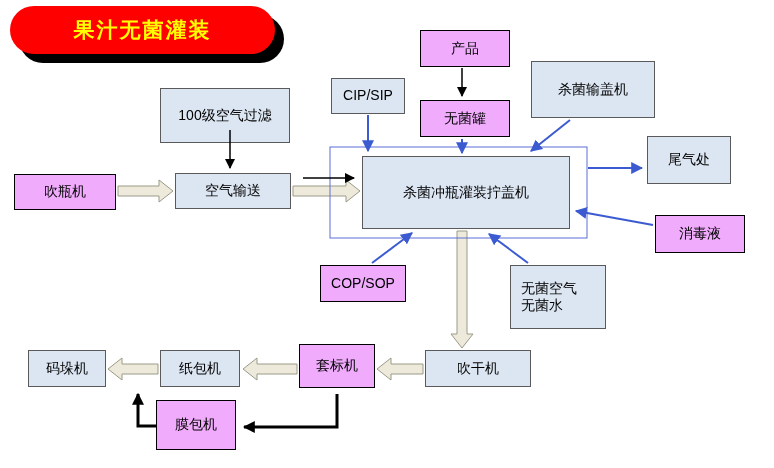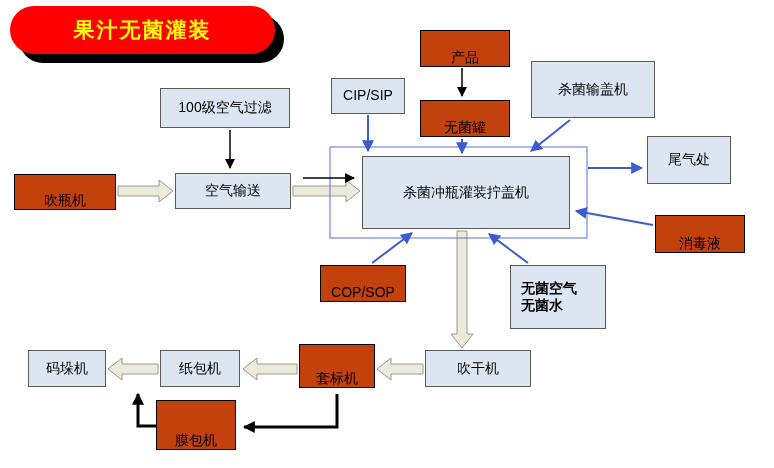--- a/index.html
+++ b/index.html
@@ -13,21 +13,21 @@
   .node{
     position:absolute;
     display:flex;align-items:center;justify-content:center;
     font-size:14px;color:#000;
     box-sizing:border-box;
     text-align:center;
     line-height:1.25;
     z-index:2;
   }
   .node.light{background:#dce6f2;border:1px solid #5a5a5a;}
-  .node.yellow{background:#c2410c;border:1px solid #000;align-items:flex-end;}
+  .node.yellow{background:#f0abfc;border:1px solid #000;}
   .node.multiline{flex-direction:column;align-items:flex-start;justify-content:center;padding-left:10px;text-align:left;}
   .title-banner{
     position:absolute;left:10px;top:6px;width:265px;height:48px;
     background:#ff0000;
     box-shadow:9px 9px 0 #000000;
     display:flex;align-items:center;justify-content:center;
     z-index:3;
     border-radius:24px;
   }
   .title-banner span{
@@ -61,21 +61,21 @@
     <polygon points="457,231 457,334 451,334 462,348 473,334 467,334 467,231" fill="#eeeadb" stroke="#9a9a88" stroke-width="1"></polygon>
     <polygon points="423,364 391,364 391,358 377,369 391,380 391,374 423,374" fill="#eeeadb" stroke="#9a9a88" stroke-width="1"></polygon>
     <polygon points="297,364 257,364 257,358 243,369 257,380 257,374 297,374" fill="#eeeadb" stroke="#9a9a88" stroke-width="1"></polygon>
     <polygon points="158,364 122,364 122,358 108,369 122,380 122,374 158,374" fill="#eeeadb" stroke="#9a9a88" stroke-width="1"></polygon>
   </svg>
 
   <div class="title-banner">
     <span>果汁无菌灌装</span>
   </div>
 
-  <div class="node light" style="left:160px;top:88px;width:130px;height:40px;">
+  <div class="node light" style="left:160px;top:88px;width:130px;height:55px;">
     <span>100级空气过滤</span>
   </div>
 
   <div class="node light" style="left:331px;top:78px;width:74px;height:36px;">
     <span>CIP/SIP</span>
   </div>
 
   <div class="node yellow" style="left:420px;top:30px;width:90px;height:37px;">
     <span>产品</span>
   </div>
@@ -105,21 +105,21 @@
   </div>
 
   <div class="node yellow" style="left:655px;top:215px;width:90px;height:38px;">
     <span>消毒液</span>
   </div>
 
   <div class="node yellow" style="left:320px;top:265px;width:86px;height:37px;">
     <span>COP/SOP</span>
   </div>
 
-  <div class="node light multiline" style="left:510px;top:265px;width:96px;height:64px;font-weight:bold;">
+  <div class="node light multiline" style="left:510px;top:265px;width:96px;height:64px;">
     <span>无菌空气</span>
     <span>无菌水</span>
   </div>
 
   <div class="node light" style="left:425px;top:350px;width:106px;height:37px;">
     <span>吹干机</span>
   </div>
 
   <div class="node yellow" style="left:299px;top:344px;width:76px;height:44px;">
     <span>套标机</span>

